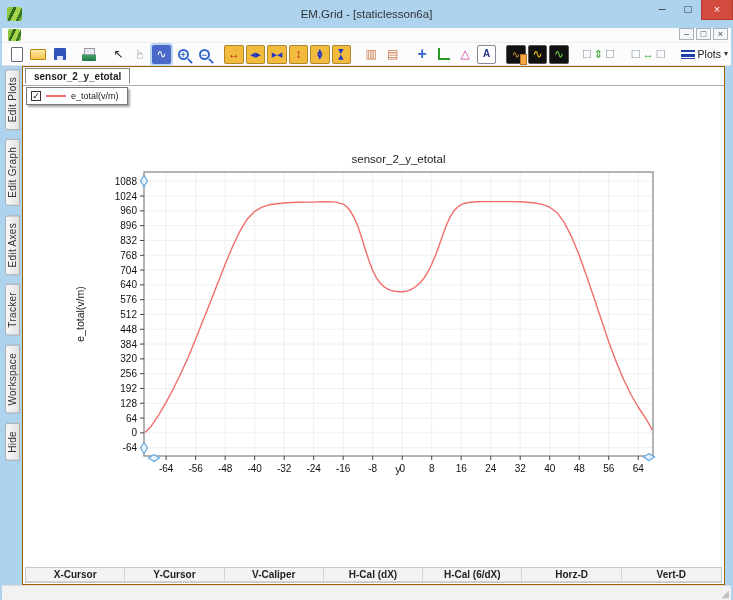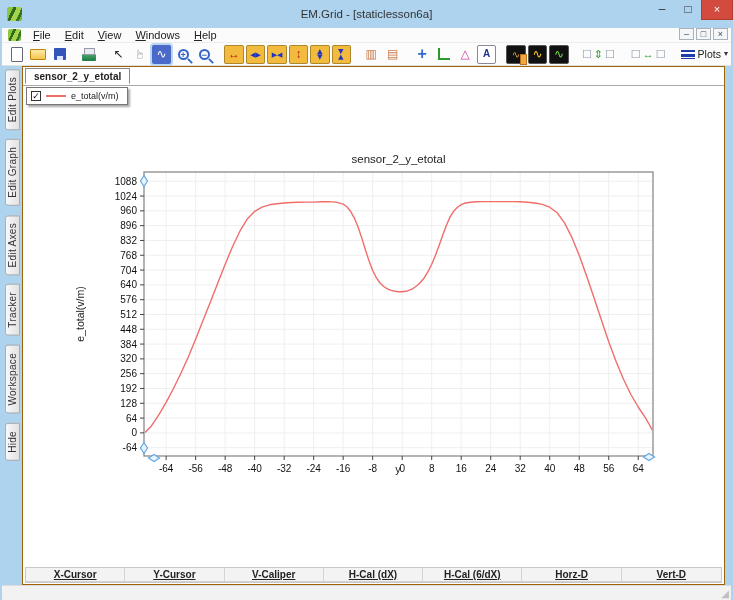--- a/index.html
+++ b/index.html
@@ -78,21 +78,21 @@
   .ylab{position:absolute;left:57px;top:247px;transform:translate(-50%,-50%) rotate(-90deg);
     font-size:10.5px;color:#222;white-space:nowrap;}
   .xlab{position:absolute;left:375px;top:396px;transform:translateX(-50%);font-size:11px;color:#222;}
   text.tick{font-family:"Liberation Sans",sans-serif;font-size:10px;fill:#111;}
   
   .stable{position:absolute;left:2px;right:2px;bottom:1px;border:1px solid #c8c8c8;}
   .srow{display:grid;grid-template-columns:repeat(7,1fr);}
   .scell{height:13px;border-right:1px solid #d4d4d4;font-size:10px;text-align:center;
     line-height:13px;color:#222;overflow:hidden;}
   .scell:last-child{border-right:none;}
-  .shead .scell{background:#f3f3f3;font-weight:bold;border-bottom:1px solid #d4d4d4;text-decoration:underline;}
+  .shead .scell{background:#f3f3f3;font-weight:bold;border-bottom:1px solid #d4d4d4;}
   .svals .scell{background:#fbfbfb;}
   
   .statusstrip{height:14px;margin:0 2px;background:#f2f2f2;border-top:1px solid #dcdcdc;position:relative;}
   .grip{position:absolute;right:2px;bottom:1px;font-size:10px;color:#c0c0c0;line-height:10px;cursor:se-resize;}
 </style>
 </head>
 <body>
 
 <div class="window">
 
@@ -101,27 +101,20 @@
     <span class="title">EM.Grid - [staticlesson6a]</span>
     <span class="winbtns">
       <span class="wbtn">–</span>
       <span class="wbtn">□</span>
       <span class="wbtn close">×</span>
     </span>
   </div>
 
   <div class="menubar">
     <span class="logo small"></span>
-    <span class="menus">
-        <span class="menu-item"><u>F</u>ile</span>
-        <span class="menu-item"><u>E</u>dit</span>
-        <span class="menu-item"><u>V</u>iew</span>
-        <span class="menu-item"><u>W</u>indows</span>
-        <span class="menu-item"><u>H</u>elp</span>
-      </span>
     <span class="mdibtns">
       <span class="mdib">–</span>
       <span class="mdib">□</span>
       <span class="mdib">×</span>
     </span>
   </div>
 
   <div class="toolbar">
       <div class="tbtn i-page"></div>
       <div class="tbtn i-folder"></div>

